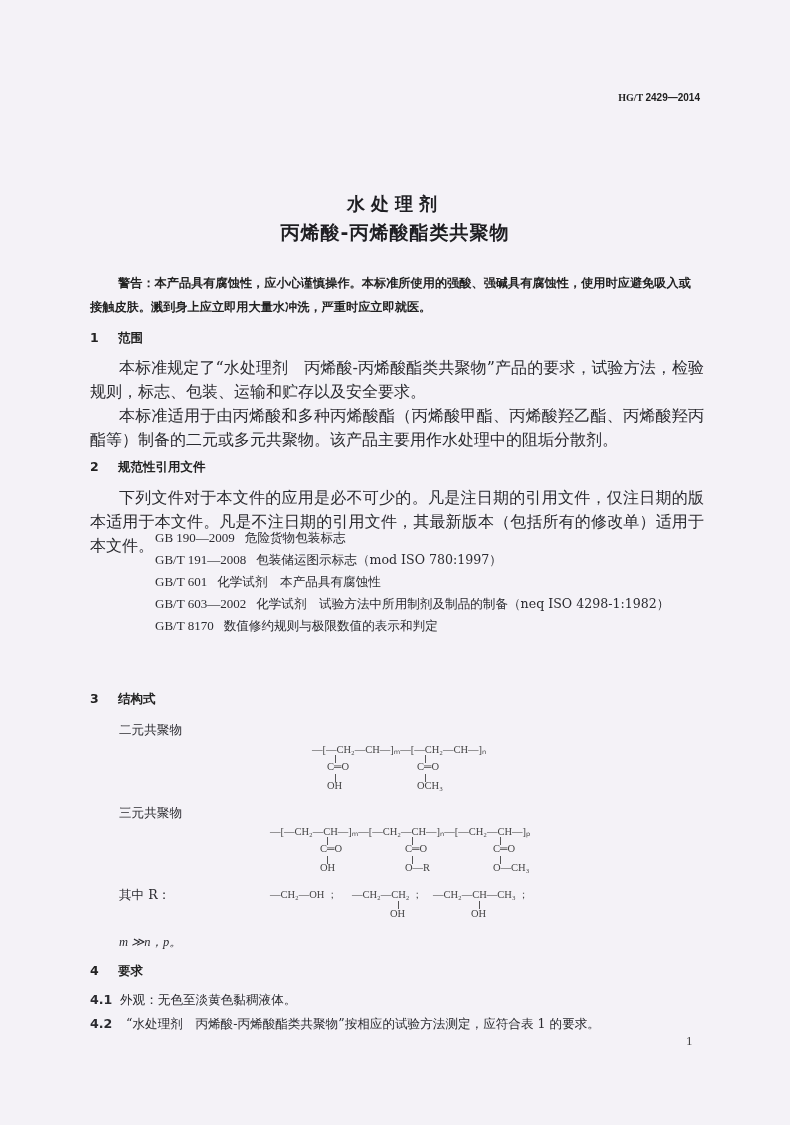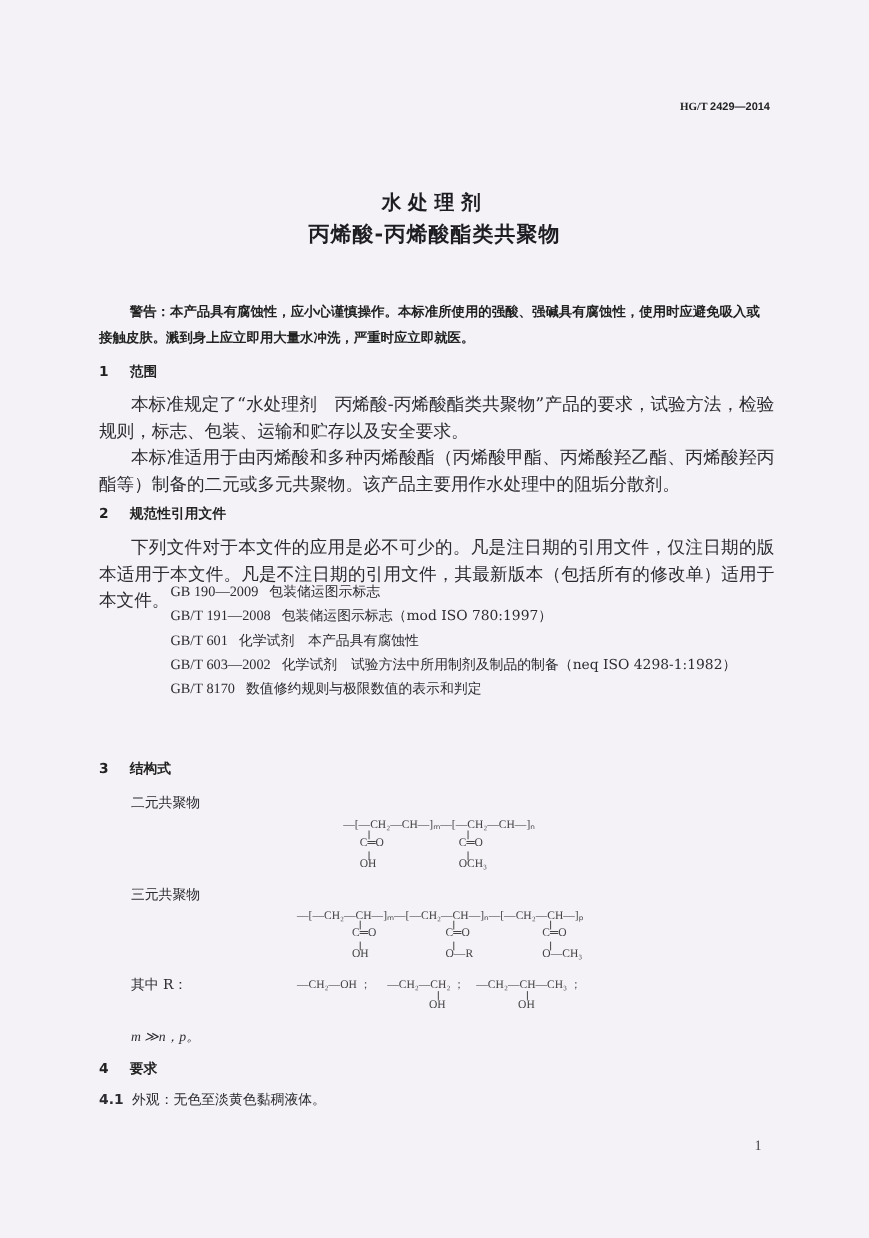--- a/index.html
+++ b/index.html
@@ -10,21 +10,21 @@
     color: #2a2a2e;
   }
   .page { position: absolute; left: 0; top: 0; width: 790px; height: 1125px; }
   .std-code {
     position: absolute; right: 90px; top: 92px;
     font-family: "Liberation Serif", serif; font-weight: bold; font-size: 10px; color: #222;
   }
   .std-code .num { font-family: "Liberation Sans", sans-serif; }
   .title1, .title2 {
     position: absolute; left: 0; width: 790px; text-align: center;
-    font-family: "DejaVu Sans", sans-serif; font-weight: bold; color: #1e1e22;
+    font-family: "DejaVu Sans", sans-serif; font-weight: bold; color: #1e1e22; margin-top: 20px;
   }
   .title1 { top: 172px; font-size: 18px; letter-spacing: 6px; }
   .title2 { top: 200px; font-size: 19px; letter-spacing: 1px; }
   .warning {
     position: absolute; left: 90px; width: 612px; top: 271px;
     font-family: "DejaVu Sans", sans-serif; font-weight: bold; font-size: 12.2px;
     line-height: 24px; color: #222; text-indent: 28px;
   }
   .h {
     position: absolute; left: 90px;
@@ -68,21 +68,21 @@
   </div>
   <div class="p" style="top:356px">本标准规定了“水处理剂　丙烯酸-丙烯酸酯类共聚物”产品的要求，试验方法，检验规则，标志、包装、运输和贮存以及安全要求。</div>
   <div class="p" style="top:404px">本标准适用于由丙烯酸和多种丙烯酸酯（丙烯酸甲酯、丙烯酸羟乙酯、丙烯酸羟丙酯等）制备的二元或多元共聚物。该产品主要用作水处理中的阻垢分散剂。</div>
 
   <div class="h" style="top:459px">
     <span class="n">2</span><span>规范性引用文件</span>
   </div>
   <div class="p" style="top:486px">下列文件对于本文件的应用是必不可少的。凡是注日期的引用文件，仅注日期的版本适用于本文件。凡是不注日期的引用文件，其最新版本（包括所有的修改单）适用于本文件。</div>
 
   <div class="refs">
-    <div class="ref"><span class="code">GB 190—2009</span><span>包装储运图示标志</span></div>
+    <div class="ref"><span class="code">GB 190—2009</span><span>危险货物包装标志</span></div>
     <div class="ref"><span class="code">GB/T 191—2008</span><span>包装储运图示标志（mod ISO 780:1997）</span></div>
     <div class="ref"><span class="code">GB/T 601</span><span>化学试剂　本产品具有腐蚀性</span></div>
     <div class="ref"><span class="code">GB/T 603—2002</span><span>化学试剂　试验方法中所用制剂及制品的制备（neq ISO 4298-1:1982）</span></div>
     <div class="ref"><span class="code">GB/T 8170</span><span>数值修约规则与极限数值的表示和判定</span></div>
   </div>
 
   <div class="h" style="top:691px">
     <span class="n">3</span><span>结构式</span>
   </div>
   <div class="label" style="left:119px; top:722px">二元共聚物</div>
@@ -130,15 +130,18 @@
   </div>
 
   <div class="label" style="left:119px; top:934px; font-style:italic; font-family:'Liberation Serif', serif; font-size:12.5px">m ≫n，p。</div>
 
   <div class="h" style="top:963px">
     <span class="n">4</span><span>要求</span>
   </div>
   <div class="sec4" style="top:992px">
     <span class="n">4.1</span><span>外观：无色至淡黄色黏稠液体。</span>
   </div>
+  <div class="sec4" style="top:1016px">
+    <span class="n" style="width:36px">4.2</span><span>“水处理剂　丙烯酸-丙烯酸酯类共聚物”按相应的试验方法测定，应符合表 1 的要求。</span>
+  </div>
 
   <div class="pagenum">1</div>
 </div>
 
 </body></html>

